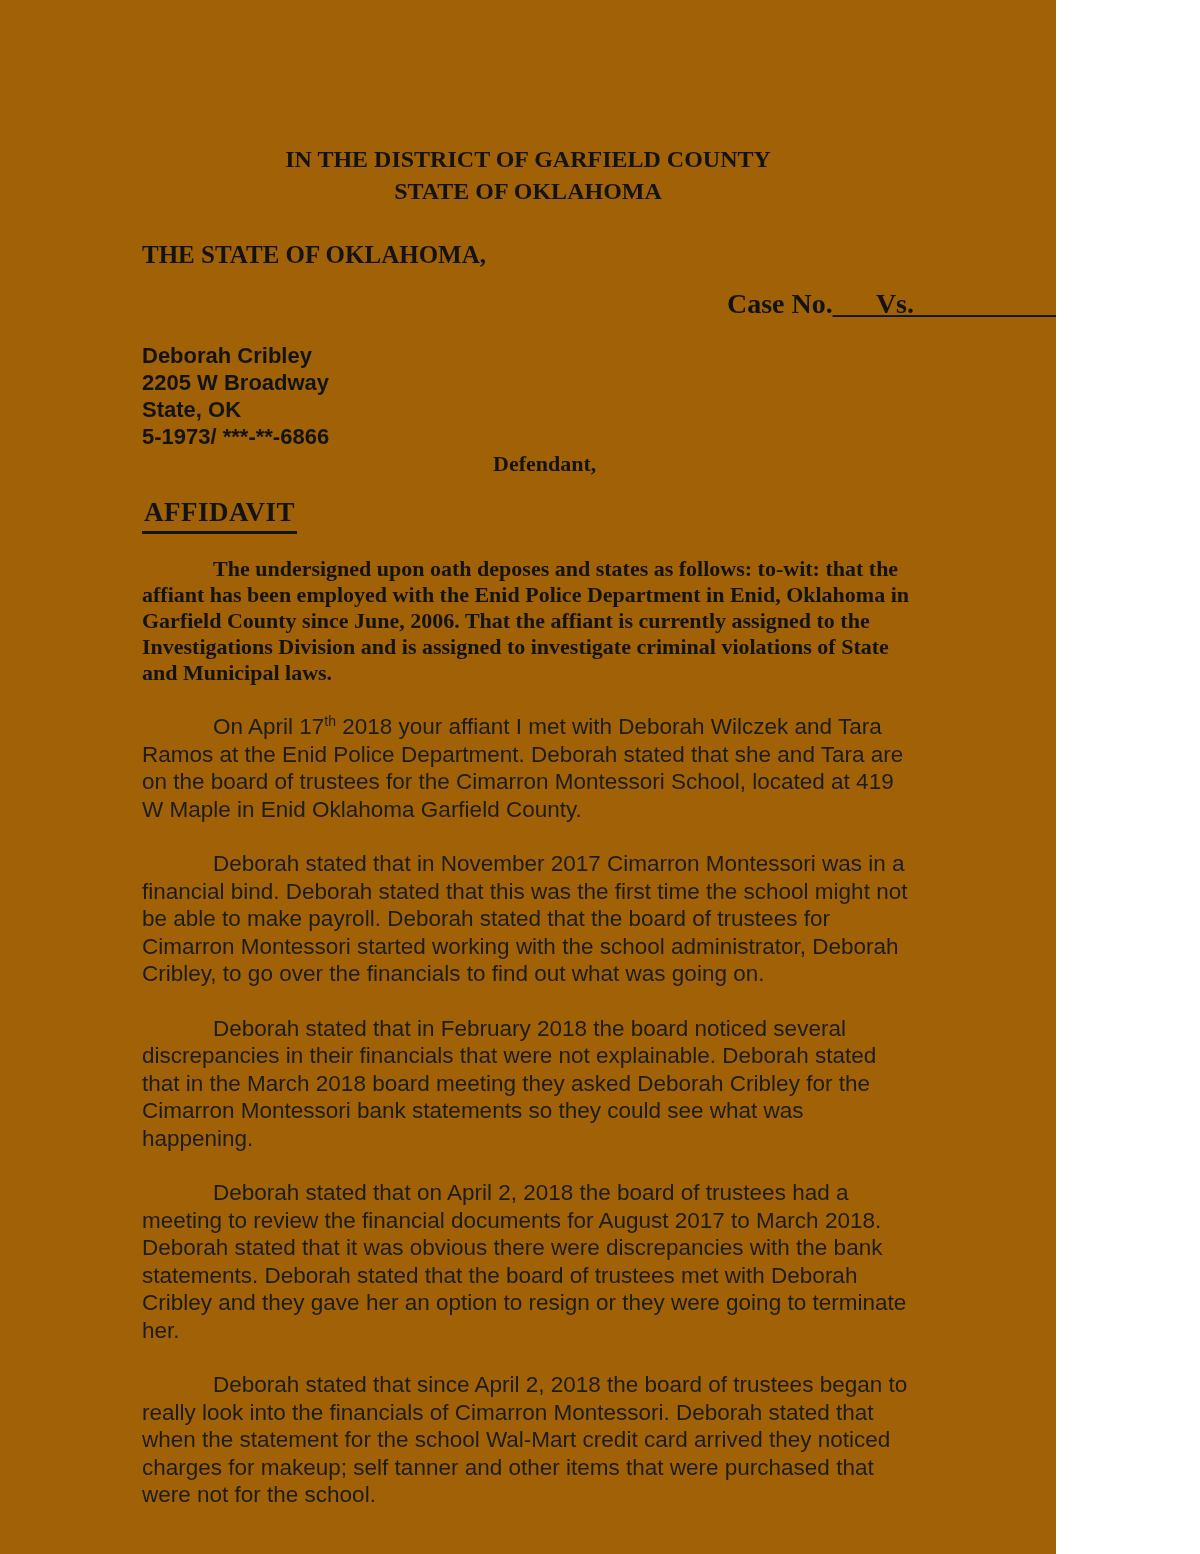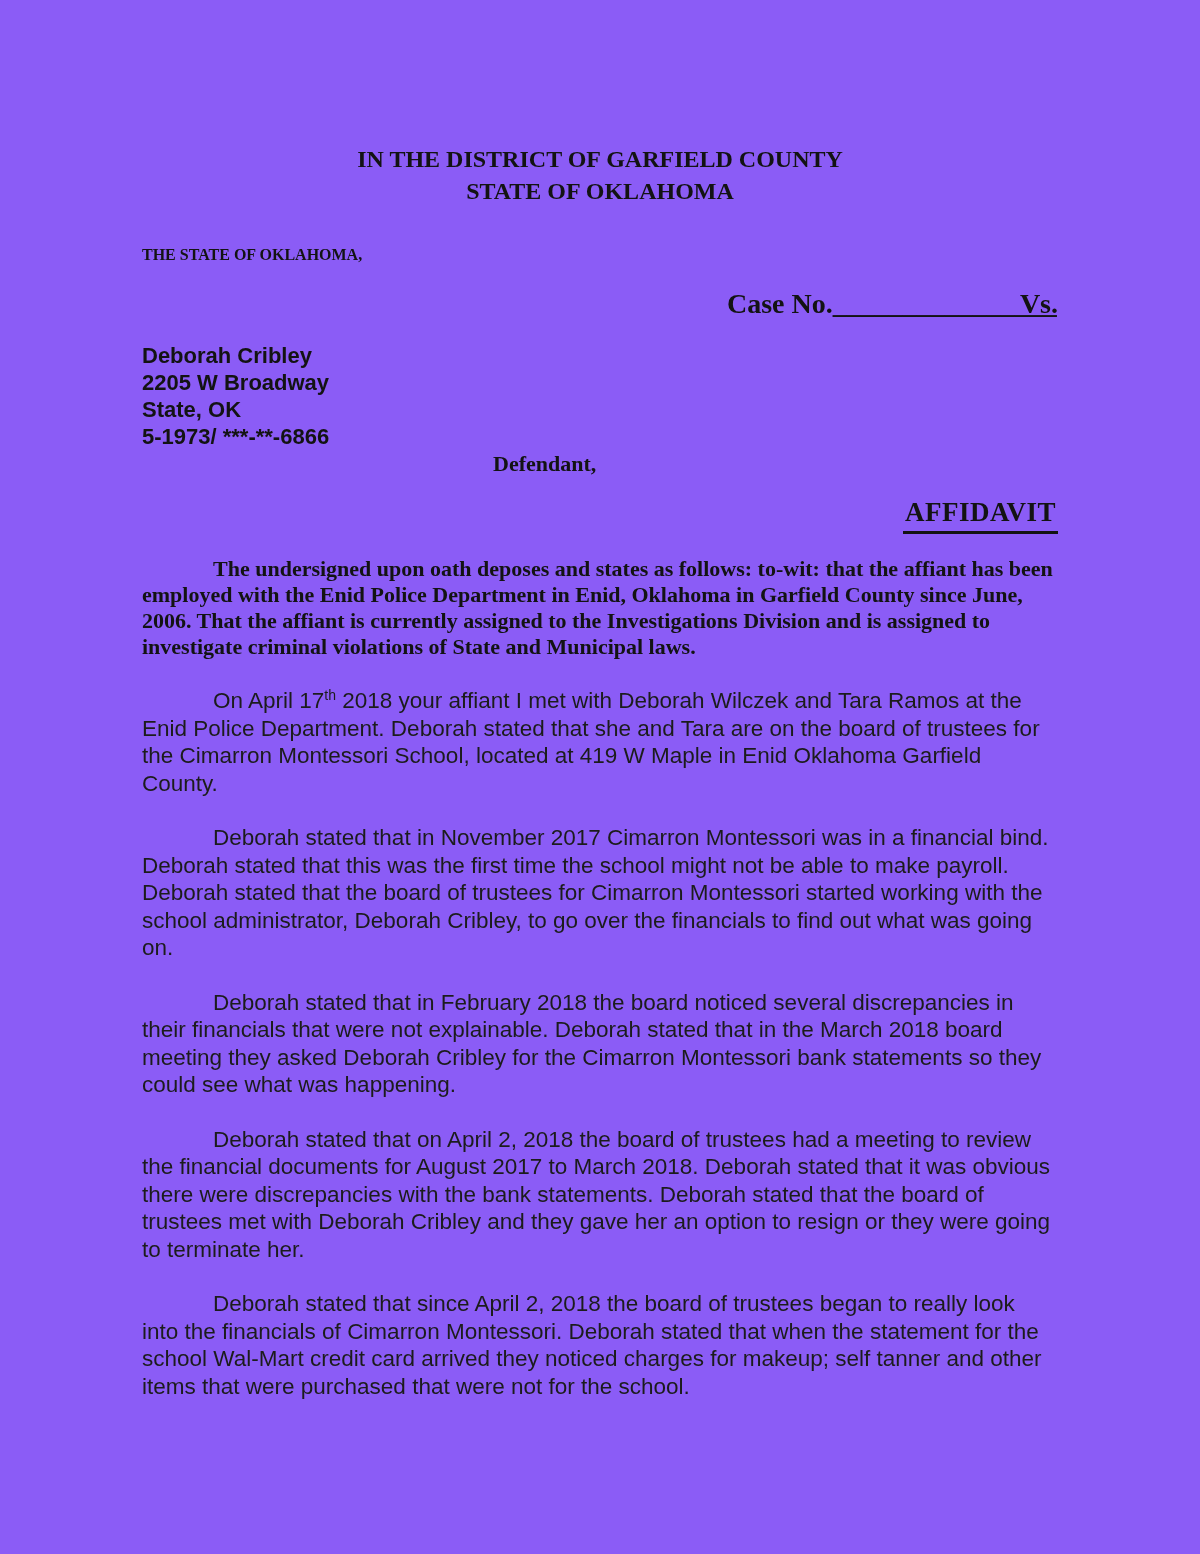--- a/index.html
+++ b/index.html
@@ -2,42 +2,42 @@
 <html><head>
 <meta charset="utf-8">
 <style>
   html, body {
     margin: 0;
     padding: 0;
     background: #ffffff;
   }
   .page {
     position: relative;
-    width: 1200px;
+    width: 1056px;
     height: 1554px;
-    background: #8b5cf6;
+    background: #a16207;
     box-sizing: border-box;
     padding: 143px 142px 0 142px;
     overflow: hidden;
     color: #1a1a1a;
   }
   
   .court-header {
     text-align: center;
     font-family: "Liberation Serif", serif;
     font-weight: bold;
     font-size: 24px;
     line-height: 32px;
     color: #131313;
   }
   .party-name {
     margin-top: 33px;
     font-family: "Liberation Serif", serif;
     font-weight: bold;
-    font-size: 16px;
+    font-size: 25px;
     line-height: 30px;
     color: #131313;
   }
   .party-label {
     padding-left: 351px;
     font-family: "Liberation Serif", serif;
     font-weight: bold;
     font-size: 22px;
     line-height: 28px;
     color: #131313;
@@ -64,21 +64,21 @@
     font-weight: bold;
     font-size: 22px;
     line-height: 27px;
     color: #131313;
   }
   .defendant-label {
     margin-top: 0px;
   }
   .title {
     margin: 16px 0 0 0;
-    text-align: right;
+    text-align: left;
     font-family: "Liberation Serif", serif;
     font-weight: bold;
     font-size: 27px;
     line-height: 36px;
     color: #131313;
   }
   .title .underlined {
     display: inline-block;
     border-bottom: 3px solid #131313;
     padding: 0 2px 1px 2px;

